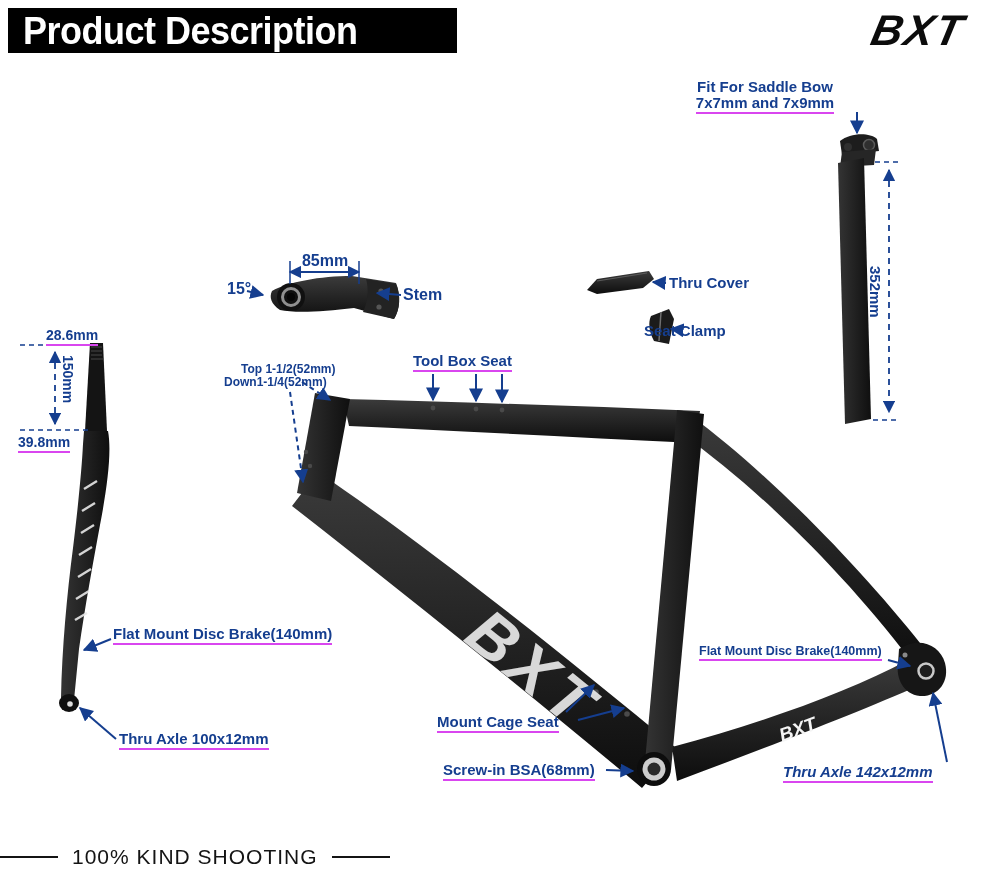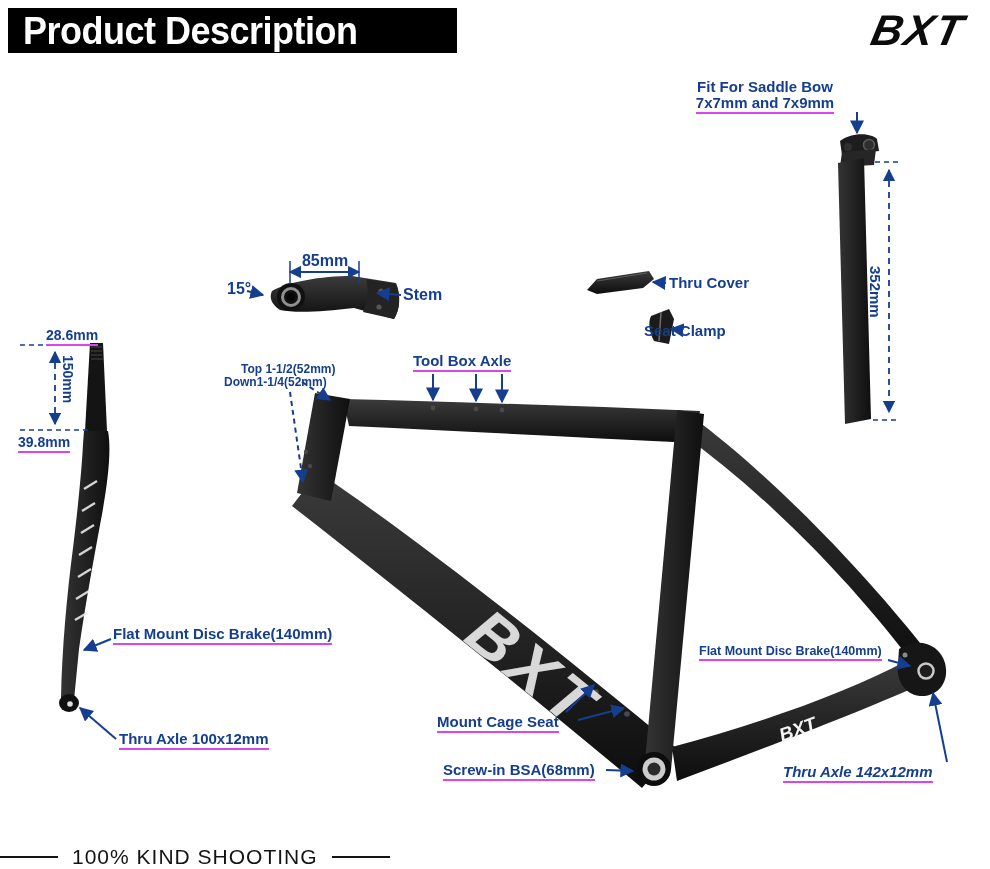--- a/index.html
+++ b/index.html
@@ -184,21 +184,21 @@
 <div class="lbl fs15" style="left:644px;top:322px;">Seat Clamp</div>
 
 <div class="lbl fs14 u" style="left:18px;top:327px;margin-left:28px;">28.6mm</div>
 <div class="lbl fs14 rot" style="left:76px;top:355px;">150mm</div>
 <div class="lbl fs14 u" style="left:18px;top:434px;">39.8mm</div>
 <div class="lbl fs15 u" style="left:113px;top:625px;">Flat Mount Disc Brake(140mm)</div>
 <div class="lbl fs15 u" style="left:119px;top:730px;">Thru Axle 100x12mm</div>
 
 <div class="lbl fs12" style="left:212px;top:363px;margin-left:29px;">Top 1-1/2(52mm)</div>
 <div class="lbl fs12" style="left:224px;top:376px;">Down1-1/4(52mm)</div>
-<div class="lbl fs15 u" style="left:413px;top:352px;">Tool Box Axle</div>
+<div class="lbl fs15 u" style="left:413px;top:352px;">Tool Box Seat</div>
 <div class="lbl fs15 u" style="left:437px;top:713px;">Mount Cage Seat</div>
 <div class="lbl fs15 u" style="left:443px;top:761px;">Screw-in BSA(68mm)</div>
 <div class="lbl fs13 u" style="left:699px;top:644px;">Flat Mount Disc Brake(140mm)</div>
 <div class="lbl fs15 u" style="left:783px;top:763px;font-style:italic;">Thru Axle 142x12mm</div>
 
 <div class="footer">
   <div class="rule"></div>
   <div class="txt">100% KIND SHOOTING</div>
   <div class="rule"></div>
 </div>

